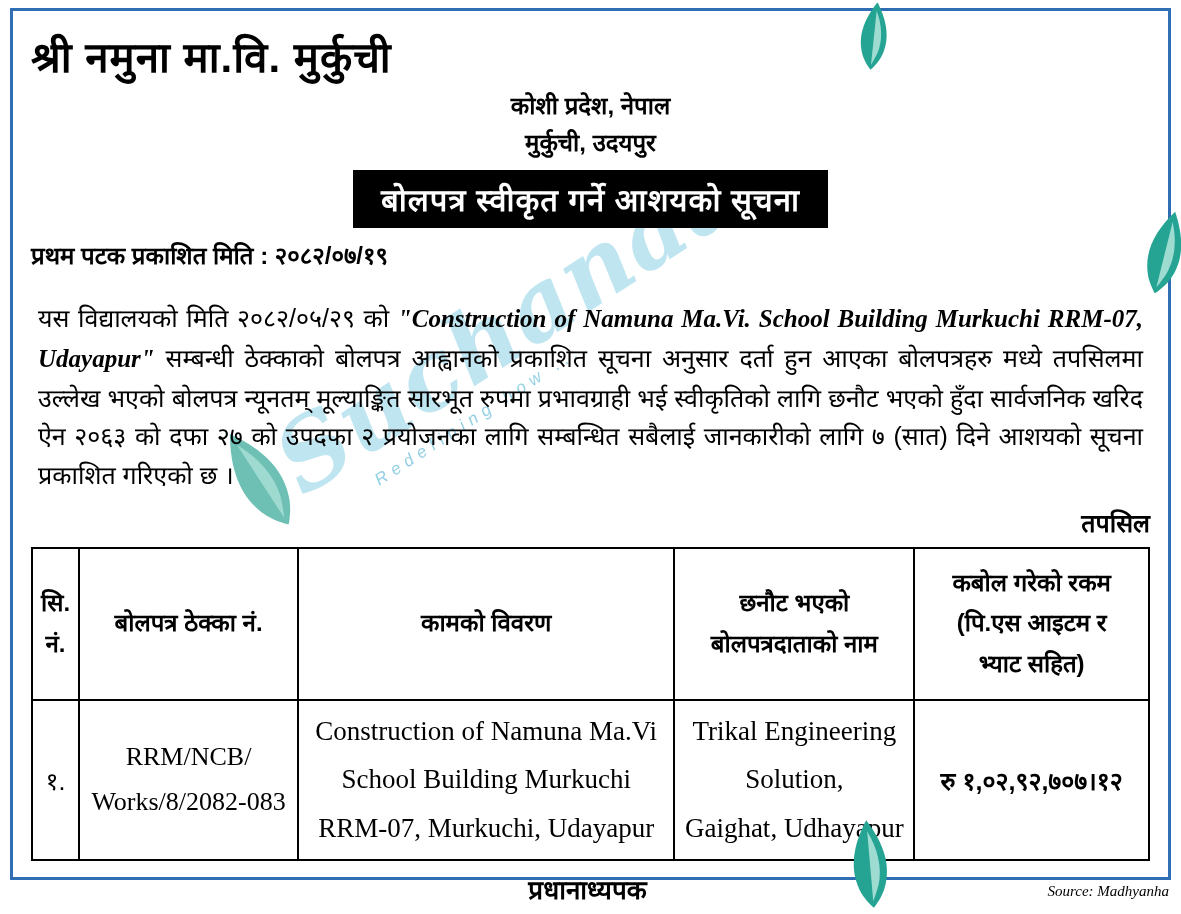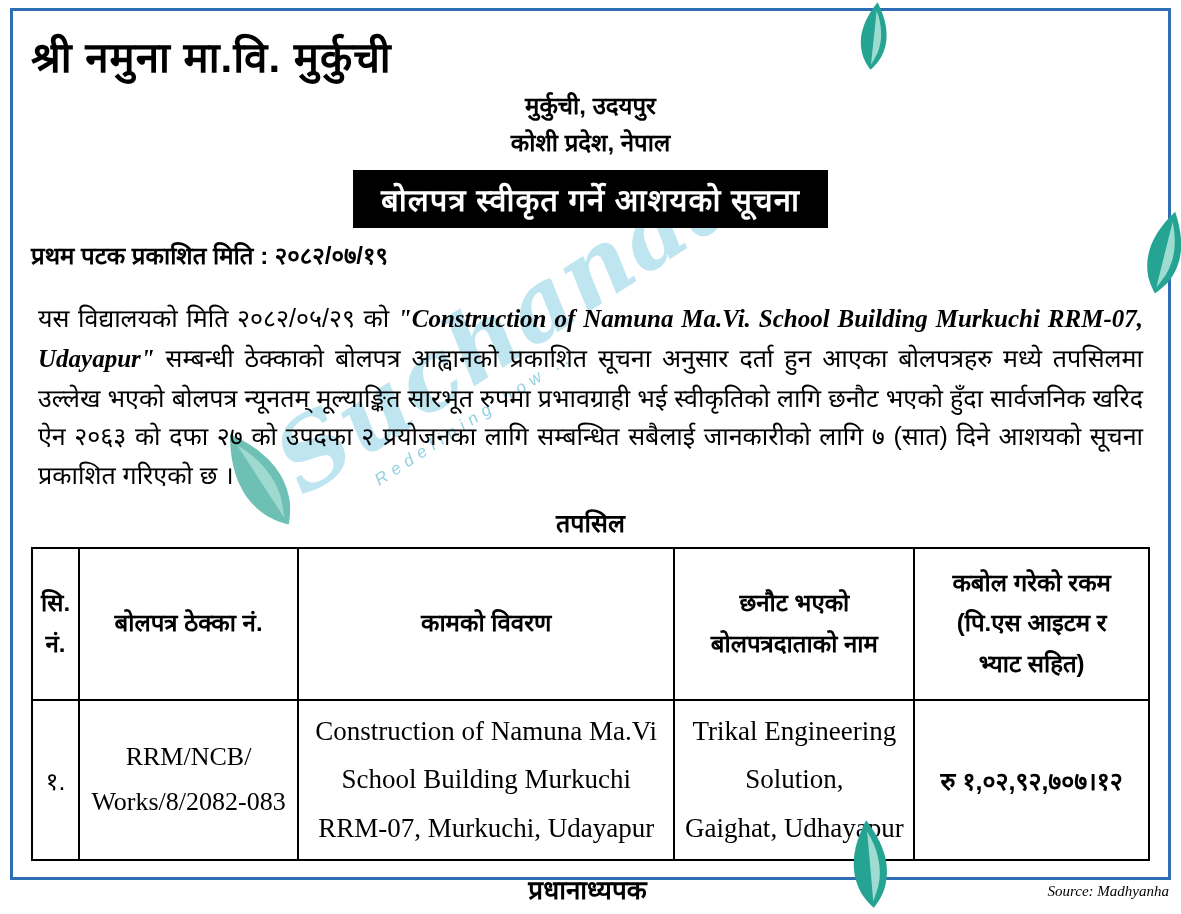--- a/index.html
+++ b/index.html
@@ -22,21 +22,21 @@
   }
   .pub-date { text-align:left; font-size:24px; font-weight:bold; margin:10px 0 28px; }
 
   
   .notice-body {
     font-size:25px; line-height:1.55; text-align:justify; margin:4px 7px 10px;
   }
   .notice-body .em {
     font-family:"Liberation Serif", serif; font-weight:bold; font-style:italic;
   }
-  .tapasil { text-align:center; font-size:25px; font-weight:bold; margin:4px 0 8px; }
+  .tapasil { text-align:right; font-size:25px; font-weight:bold; margin:4px 0 8px; }
 
   
   table.bid-table {
     width:100%; border-collapse:collapse; border:2px solid #000; background:transparent;
   }
   .bid-table th, .bid-table td {
     border:2px solid #000; text-align:center; vertical-align:middle;
     padding:6px 8px; white-space:pre-line; background:transparent;
   }
   .bid-table thead tr { height:152px; }
@@ -90,22 +90,22 @@
         <svg class="wm-leaf" viewBox="0 0 40 80" aria-hidden="true">
           <path d="M20 0 C34 22 40 44 30 66 C26 74 20 80 20 80 C20 80 14 74 10 66 C0 44 6 22 20 0 Z" fill="#2aa392" opacity="0.8"></path>
           <path d="M20 10 C28 26 31 44 26 60 C23 68 20 74 20 74 L20 10 Z" fill="#9edcd2" opacity="0.8"></path>
         </svg>
         <span class="wm-text">Suchanaa</span>
       </div>
       <div class="wm-tagline">Redefining how ...</div>
     </div>
 
     <div class="school-title">श्री नमुना मा.वि. मुर्कुची</div>
+    <div class="sub-line">कोशी प्रदेश, नेपाल</div>
     <div class="sub-line">मुर्कुची, उदयपुर</div>
-    <div class="sub-line">कोशी प्रदेश, नेपाल</div>
     <div class="banner">बोलपत्र स्वीकृत गर्ने आशयको सूचना</div>
     <div class="pub-date">प्रथम पटक प्रकाशित मिति : २०८२/०७/१९</div>
 
     <p class="notice-body"><span>यस विद्यालयको मिति २०८२/०५/२९ को </span><span class="em">"Construction of Namuna Ma.Vi. School Building Murkuchi RRM-07, Udayapur"</span><span> सम्बन्धी ठेक्काको बोलपत्र आह्वानको प्रकाशित सूचना अनुसार दर्ता हुन आएका बोलपत्रहरु मध्ये तपसिलमा उल्लेख भएको बोलपत्र न्यूनतम् मूल्याङ्कित सारभूत रुपमा प्रभावग्राही भई स्वीकृतिको लागि छनौट भएको हुँदा सार्वजनिक खरिद ऐन २०६३ को दफा २७ को उपदफा २ प्रयोजनका लागि सम्बन्धित सबैलाई जानकारीको लागि ७ (सात) दिने आशयको सूचना प्रकाशित गरिएको छ ।</span></p>
 
     <div class="tapasil">तपसिल</div>
 
     <table class="bid-table">
       <colgroup>
         <col style="width:4.2%;">

